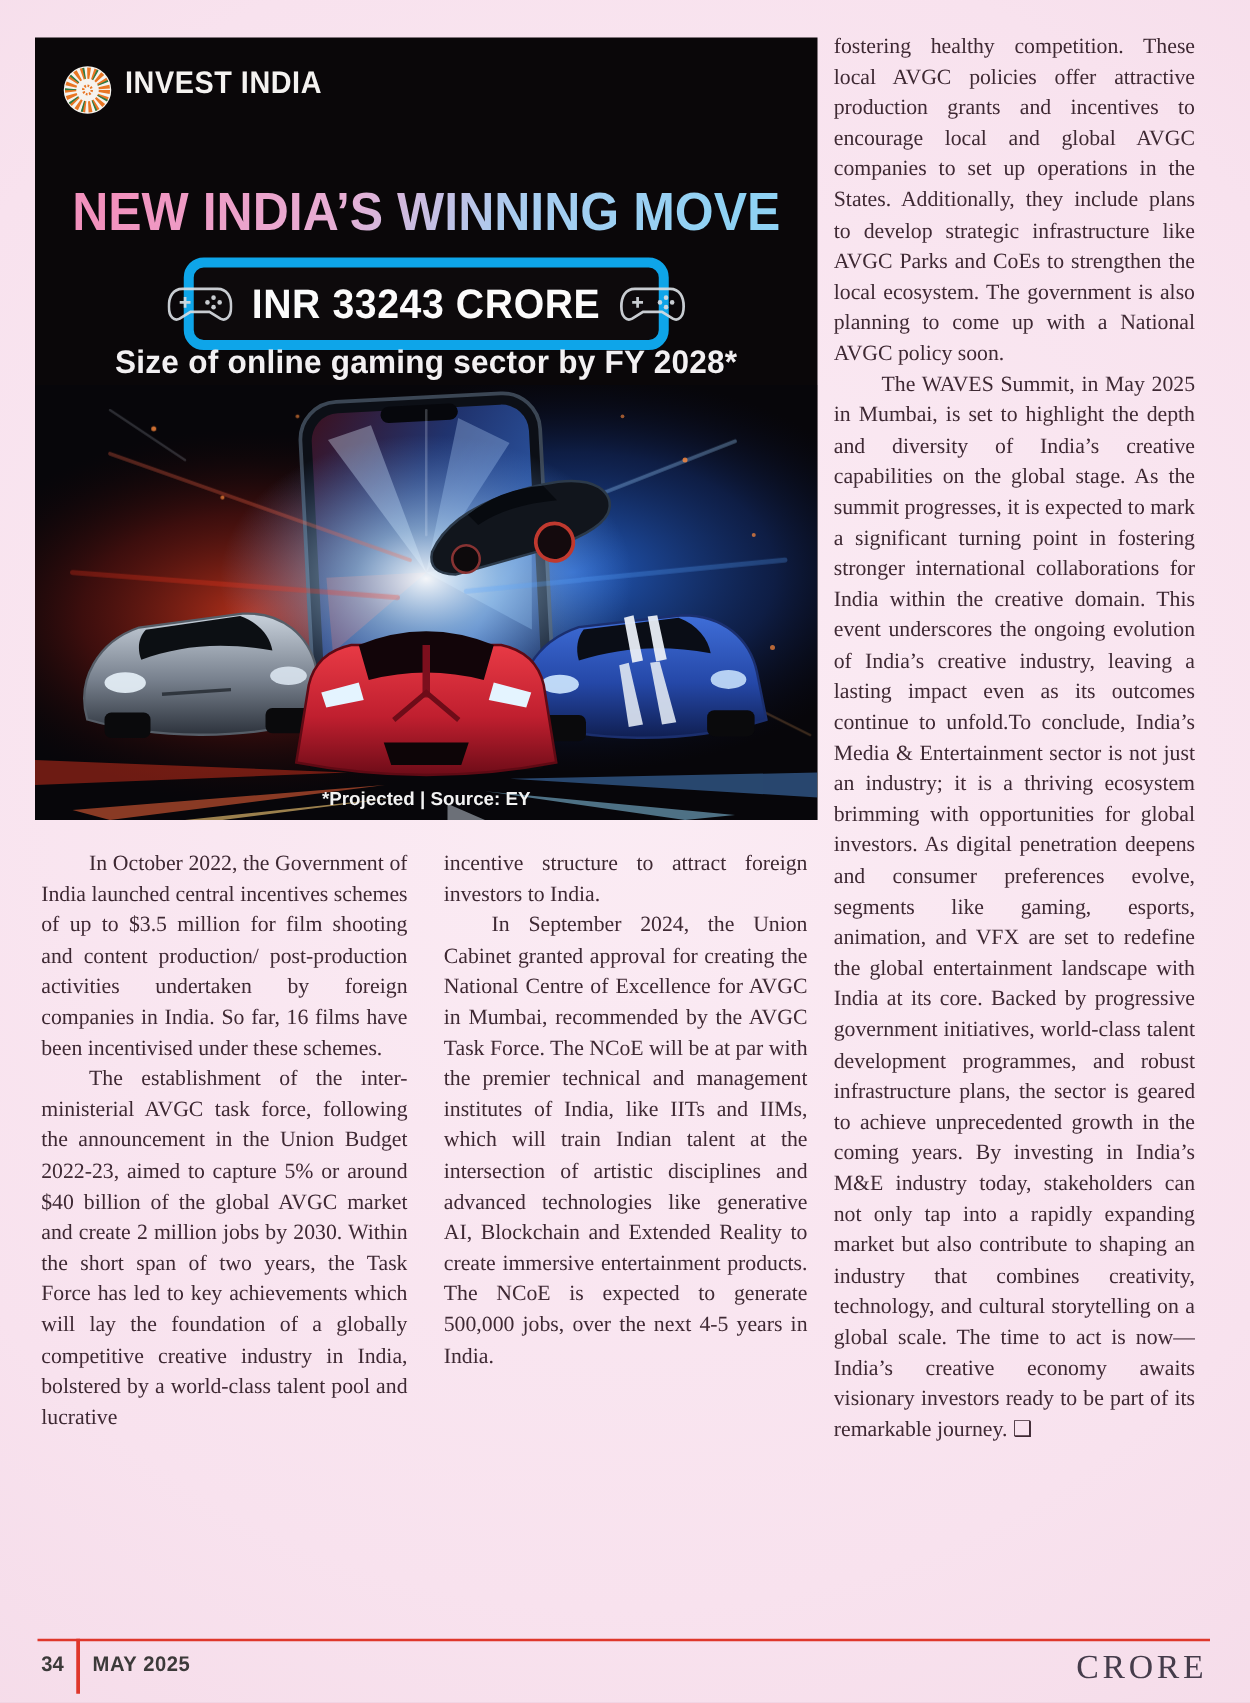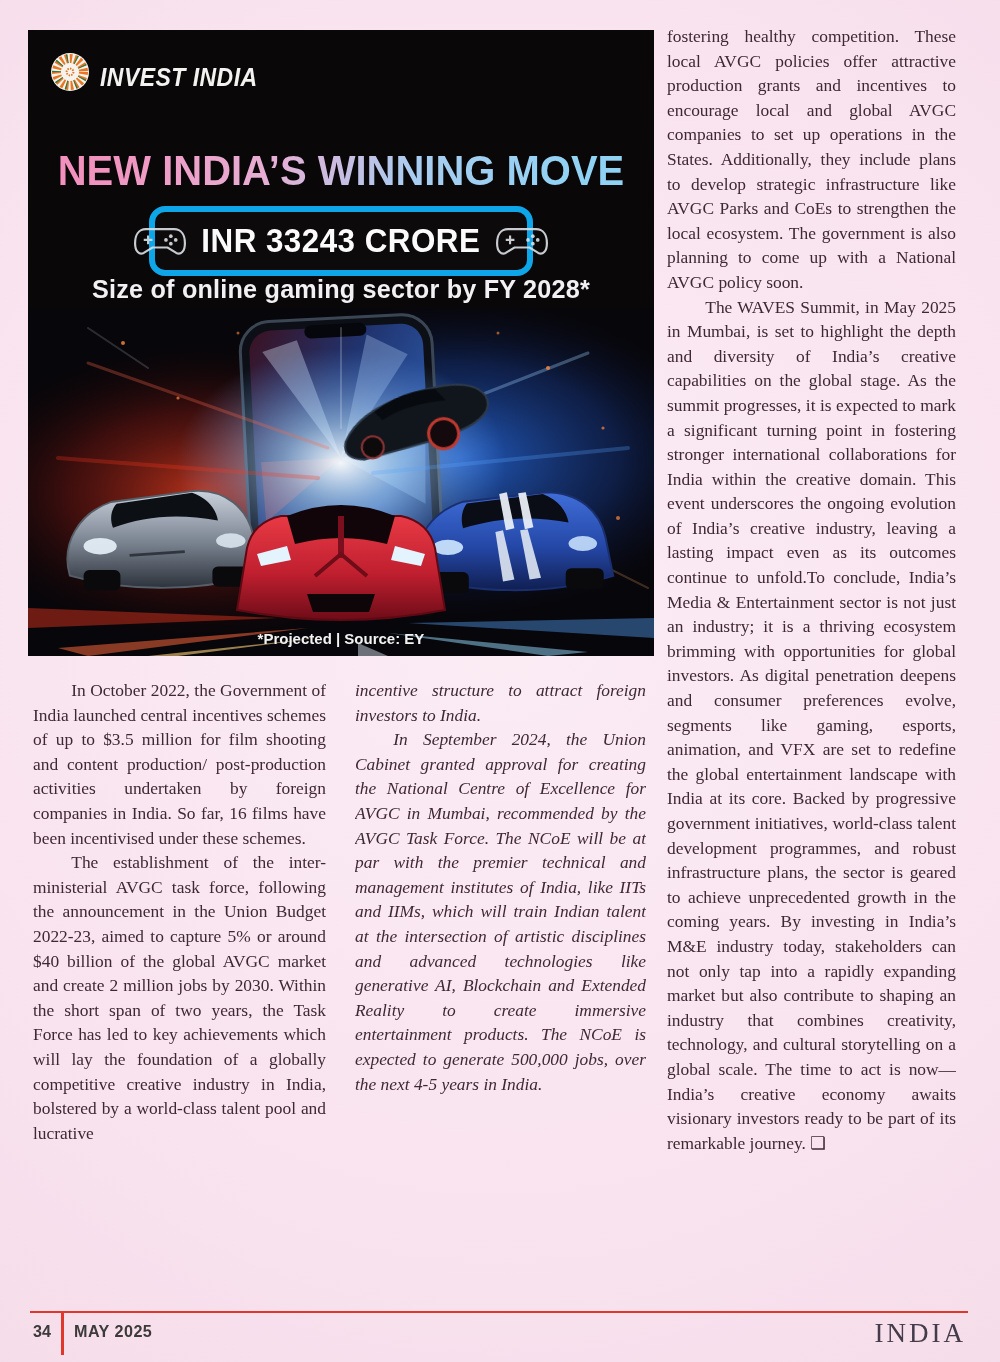--- a/index.html
+++ b/index.html
@@ -12,36 +12,36 @@
   .page{
     position:absolute;inset:0;
     background:radial-gradient(ellipse 120% 90% at 50% 45%, #fbecf4 0%, #f8e2ee 55%, #f2d5e4 100%);
   }
 
   
   .ad{
     position:absolute;left:28px;top:30px;width:626px;height:626px;
     background:#0a0709;overflow:hidden;
   }
-  .brand-row{position:absolute;left:22px;top:22px;display:flex;align-items:flex-end;gap:10px;font-style:italic;}
+  .brand-row{position:absolute;left:22px;top:22px;display:flex;align-items:flex-start;gap:10px;}
   .brand-logo{width:40px;height:40px;display:block;}
   .brand-text{
     color:#f4f2f0;font-weight:800;font-size:25px;letter-spacing:.5px;
     transform:scaleX(.92);transform-origin:left center;white-space:nowrap;
   }
   .headline{
     position:absolute;left:0;top:116px;width:100%;text-align:center;
     font-size:43px;font-weight:800;letter-spacing:0px;white-space:nowrap;
     transform:scaleX(.93);
     background:linear-gradient(118deg,#f291bd 8%,#e7aed4 38%,#a9cdf0 62%,#8fd2f4 90%);
     -webkit-background-clip:text;background-clip:text;color:transparent;
   }
   .stat-badge{
     position:absolute;left:50%;top:176px;transform:translateX(-50%);
-    width:372px;height:58px;border:6px solid #0ea5e9;border-radius:16px;
+    width:372px;height:58px;border:8px solid #0ea5e9;border-radius:16px;
     display:flex;align-items:center;justify-content:center;gap:8px;
     background:rgba(18,16,18,.4);
   }
   .pad-icon{width:52px;height:34px;flex:0 0 auto;opacity:.92;}
   .stat-value{
     color:#fbfbfb;font-size:33px;font-weight:800;white-space:nowrap;
     transform:scaleX(.95);letter-spacing:.5px;
   }
   .ad-subtitle{
     position:absolute;left:0;top:244px;width:100%;text-align:center;
@@ -54,21 +54,21 @@
   
   .col{
     position:absolute;
     font-family:"Liberation Serif",serif;
     font-size:17.4px;line-height:24.6px;color:#3e2933;
     text-align:justify;overflow:hidden;
   }
   .col p{margin:0;}
   .col p.indent{text-indent:2.2em;}
   .col1{left:33px;top:678px;width:293px;height:600px;}
-  .col2{left:355px;top:678px;width:291px;height:600px;font-style:italic;}
+  .col2{left:355px;top:678px;width:291px;height:600px;}
   .col3{left:647px;top:24px;width:289px;height:1262px;margin-left:20px;}
 
   
   .footer-rule{
     position:absolute;left:30px;top:1311px;width:938px;height:2px;
     background:#df372b;
   }
   .footer-vbar{
     position:absolute;left:61px;top:1311px;width:3px;height:44px;
     background:#df372b;
@@ -278,15 +278,15 @@
 
   <div class="col col3">
     <p>fostering healthy competition. These local AVGC policies offer attractive production grants and incentives to encourage local and global AVGC companies to set up operations in the States. Additionally, they include plans to develop strategic infrastructure like AVGC Parks and CoEs to strengthen the local ecosystem. The government is also planning to come up with a National AVGC policy soon.</p>
     <p class="indent">The WAVES Summit, in May 2025 in Mumbai, is set to highlight the depth and diversity of India’s creative capabilities on the global stage. As the summit progresses, it is expected to mark a significant turning point in fostering stronger international collaborations for India within the creative domain. This event underscores the ongoing evolution of India’s creative industry, leaving a lasting impact even as its outcomes continue to unfold.To conclude, India’s Media &amp; Entertainment sector is not just an industry; it is a thriving ecosystem brimming with opportunities for global investors. As digital penetration deepens and consumer preferences evolve, segments like gaming, esports, animation, and VFX are set to redefine the global entertainment landscape with India at its core. Backed by progressive government initiatives, world-class talent development programmes, and robust infrastructure plans, the sector is geared to achieve unprecedented growth in the coming years. By investing in India’s M&amp;E industry today, stakeholders can not only tap into a rapidly expanding market but also contribute to shaping an industry that combines creativity, technology, and cultural storytelling on a global scale. The time to act is now—India’s creative economy awaits visionary investors ready to be part of its remarkable journey. ❑</p>
   </div>
 
   <div class="footer-rule"></div>
   <div class="footer-vbar"></div>
   <span class="footer-pageno">34</span>
   <span class="footer-issue">MAY 2025</span>
-  <span class="footer-magazine">INDIA</span>
+  <span class="footer-magazine">CRORE</span>
 
 </div>
 
 </body></html>

